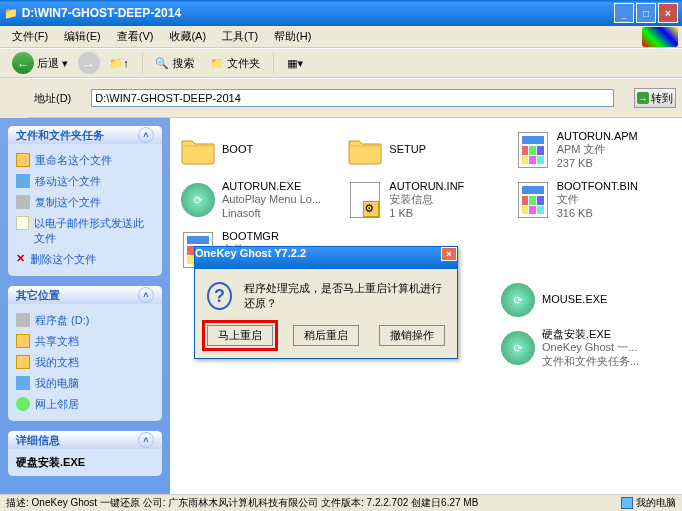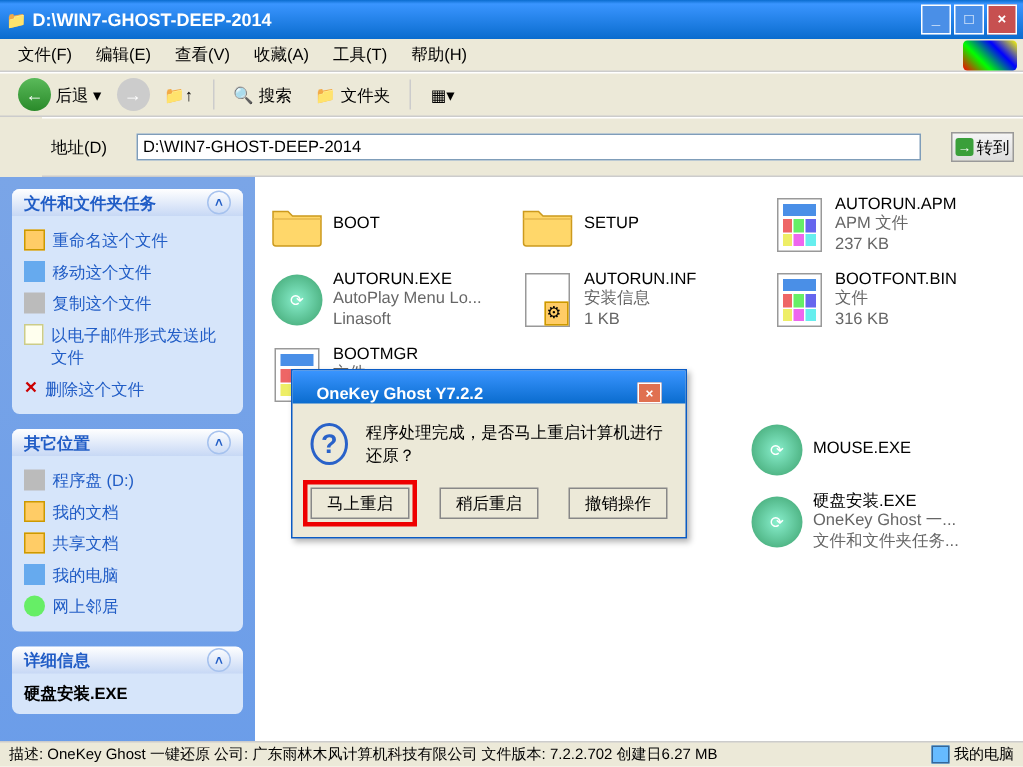--- a/index.html
+++ b/index.html
@@ -44,21 +44,21 @@
 
 .filearea { flex: 1; background: white; padding: 10px; overflow: hidden; position: relative; }
 .filegrid { display: grid; grid-template-columns: repeat(3, 1fr); gap: 6px 10px; }
 .file { display: flex; align-items: center; gap: 6px; height: 44px; }
 .ficon { width: 36px; height: 36px; display: flex; align-items: center; justify-content: center; flex-shrink: 0; }
 .ficon.folder svg { width: 36px; height: 30px; }
 .finfo { display: flex; flex-direction: column; font-size: 11px; line-height: 1.2; }
 .finfo .meta { color: #666; }
 
 .dialog { position: absolute; left: 194px; top: 246px; width: 264px; background: #ece9d8; border: 1px solid #0a5bc4; box-shadow: 2px 2px 4px rgba(0,0,0,0.3); }
-.dialog .dtitle { height: 22px; background: linear-gradient(#3a95ff, #0a6cce); color: white; display: flex; align-items: flex-end; padding: 0 16px; font-weight: bold; font-size: 11px; }
+.dialog .dtitle { height: 22px; background: linear-gradient(#3a95ff, #0a6cce); color: white; display: flex; align-items: flex-start; padding: 0 0; font-weight: bold; font-size: 11px; }
 .dialog .dclose { margin-left: auto; width: 16px; height: 14px; background: #e07050; border: 1px solid #fff; display: flex; align-items: center; justify-content: center; color: white; font-size: 9px; }
 .dialog .dbody { padding: 12px; }
 .dialog .drow1 { display: flex; align-items: center; gap: 12px; margin-bottom: 14px; }
 .dialog .qicon { width: 28px; height: 28px; border: 2px solid #2962c9; border-radius: 50%; color: #2962c9; display: flex; align-items: center; justify-content: center; font-size: 18px; font-weight: bold; }
 .dialog .dcheck { display: flex; align-items: center; gap: 4px; margin-left: 40px; margin-bottom: 14px; }
 .dialog .dcheck input { width: 13px; height: 13px; }
 .dialog .dbtns { display: flex; gap: 10px; justify-content: space-between; }
 .dialog .dbtn { padding: 2px 10px; border: 1px solid #888; background: #ece9d8; font-size: 11px; }
 .dialog .dbtn.primary { outline: 3px solid #e00; outline-offset: 2px; }
 
@@ -156,25 +156,25 @@
         <span>其它位置</span>
         <span class="chev">˄</span>
       </div>
       <div class="panel-body">
         <div class="item">
             <span class="pi pi-copy"></span>
             <span>程序盘 (D:)</span>
           </div>
         <div class="item">
             <span class="pi pi-folder"></span>
+            <span>共享文档</span>
+          </div>
+        <div class="item">
+            <span class="pi pi-folder"></span>
             <span>我的文档</span>
-          </div>
-        <div class="item">
-            <span class="pi pi-folder"></span>
-            <span>共享文档</span>
           </div>
         <div class="item">
             <span class="pi pi-move"></span>
             <span>我的电脑</span>
           </div>
         <div class="item">
             <span class="pi pi-web"></span>
             <span>网上邻居</span>
           </div>
       </div>

